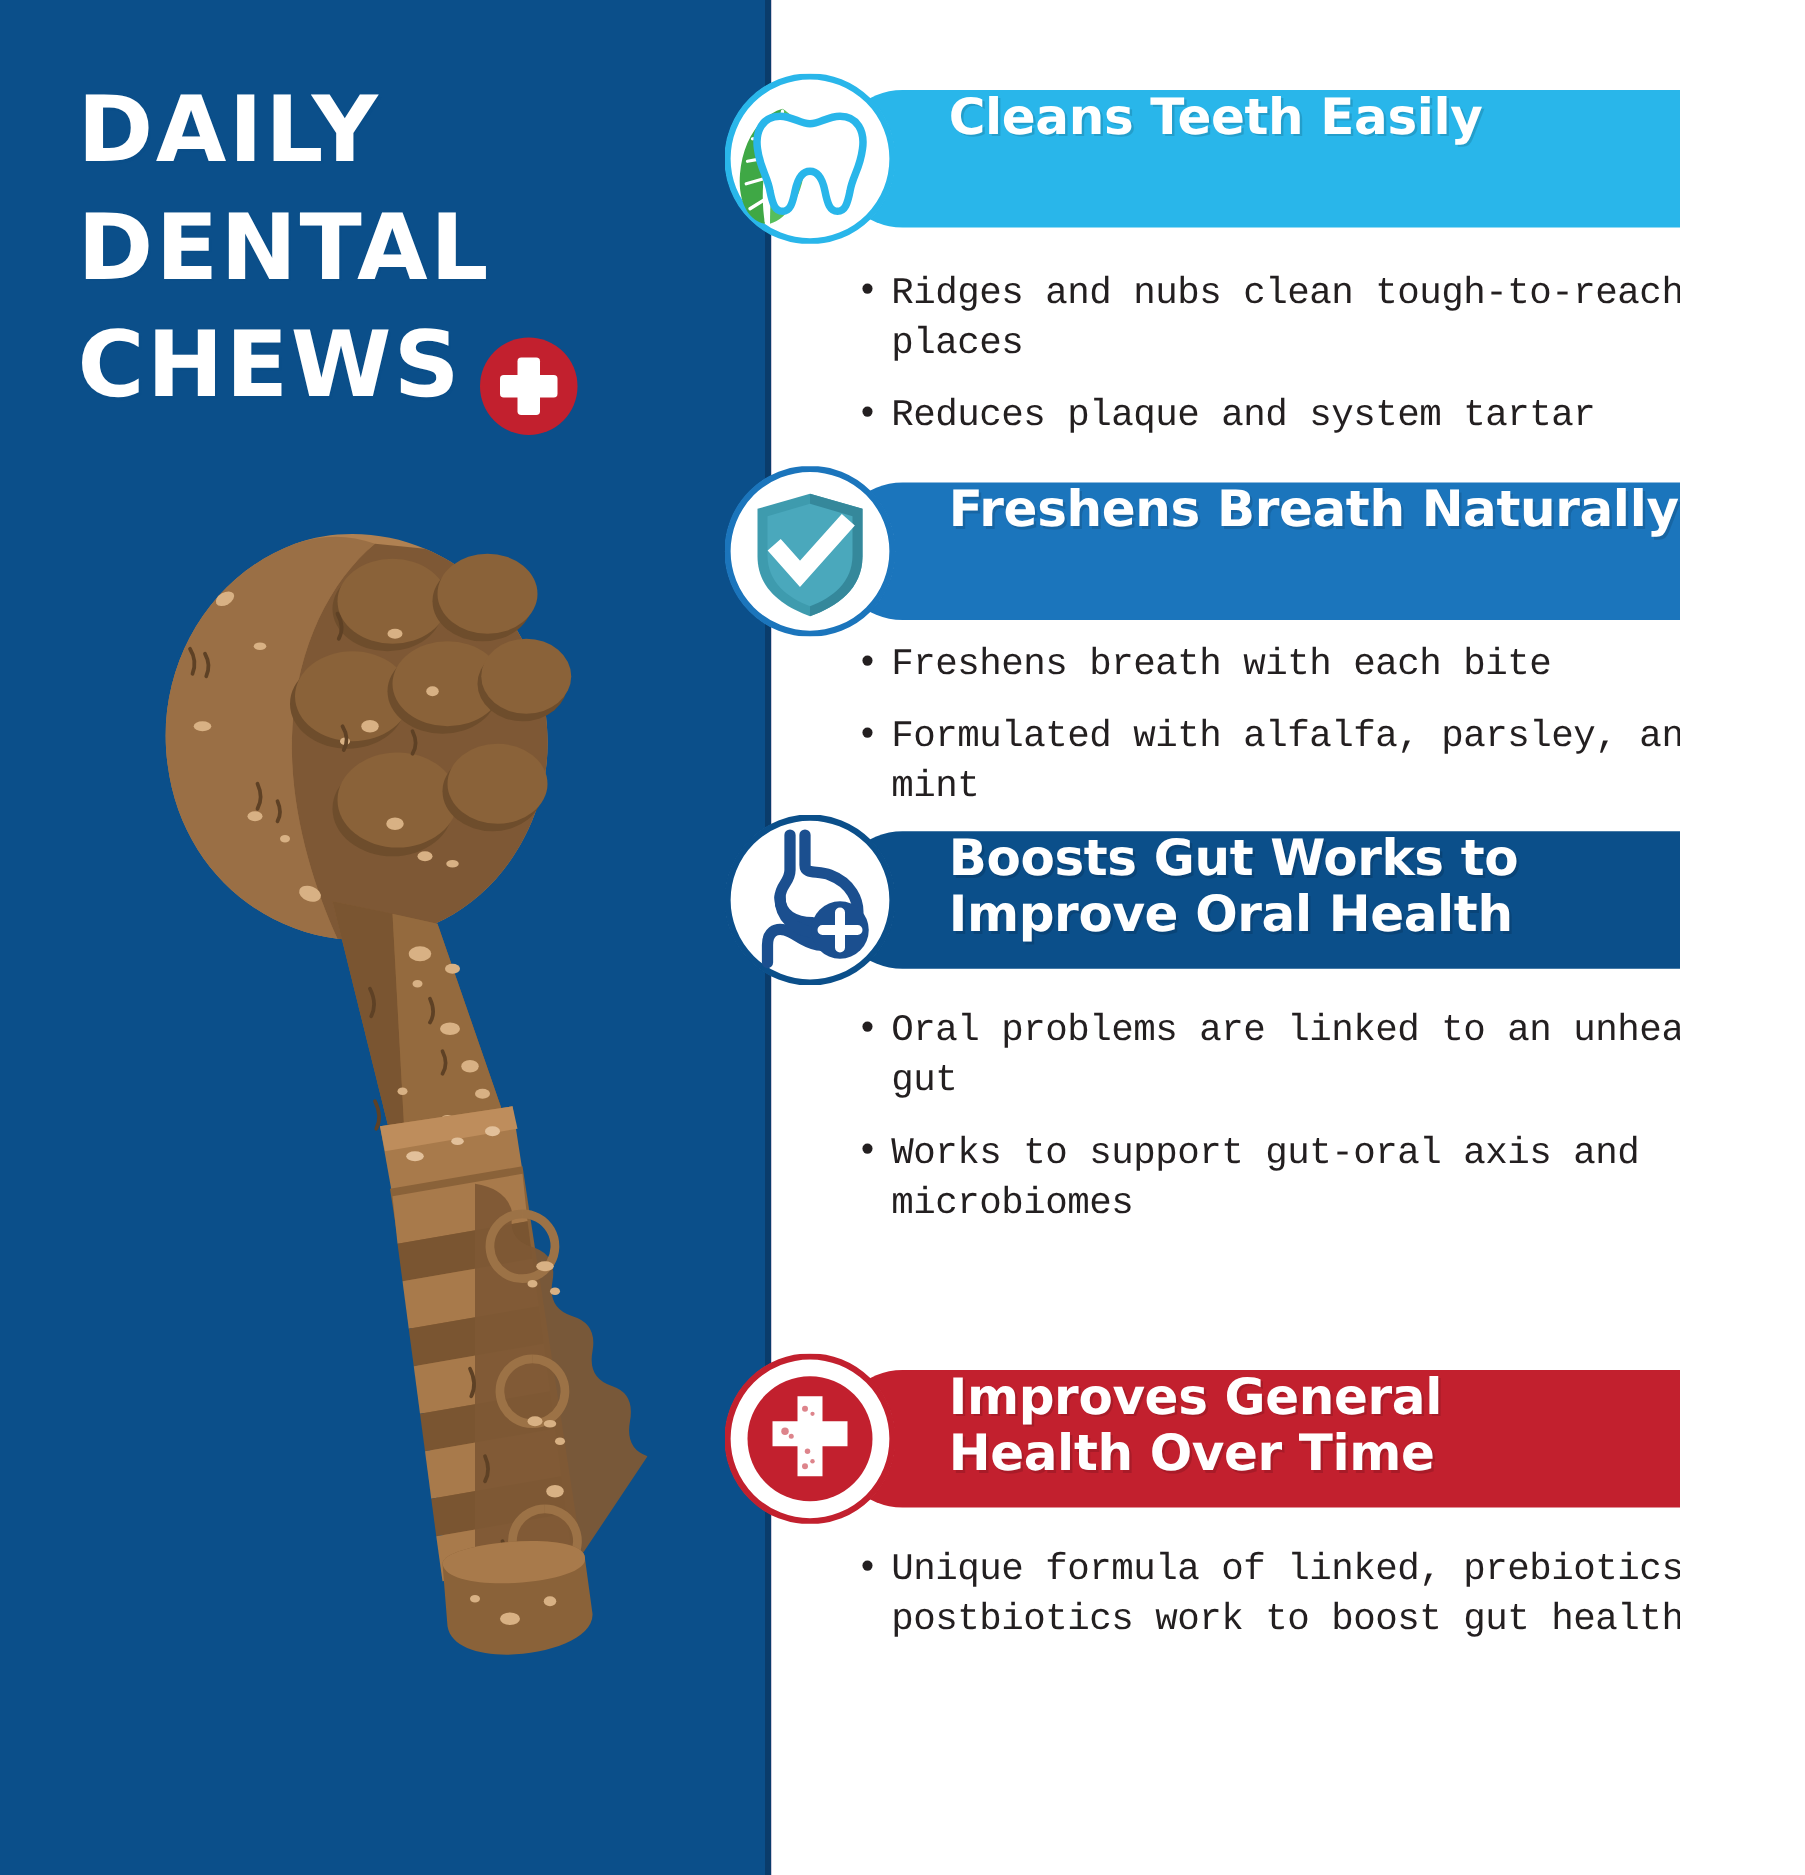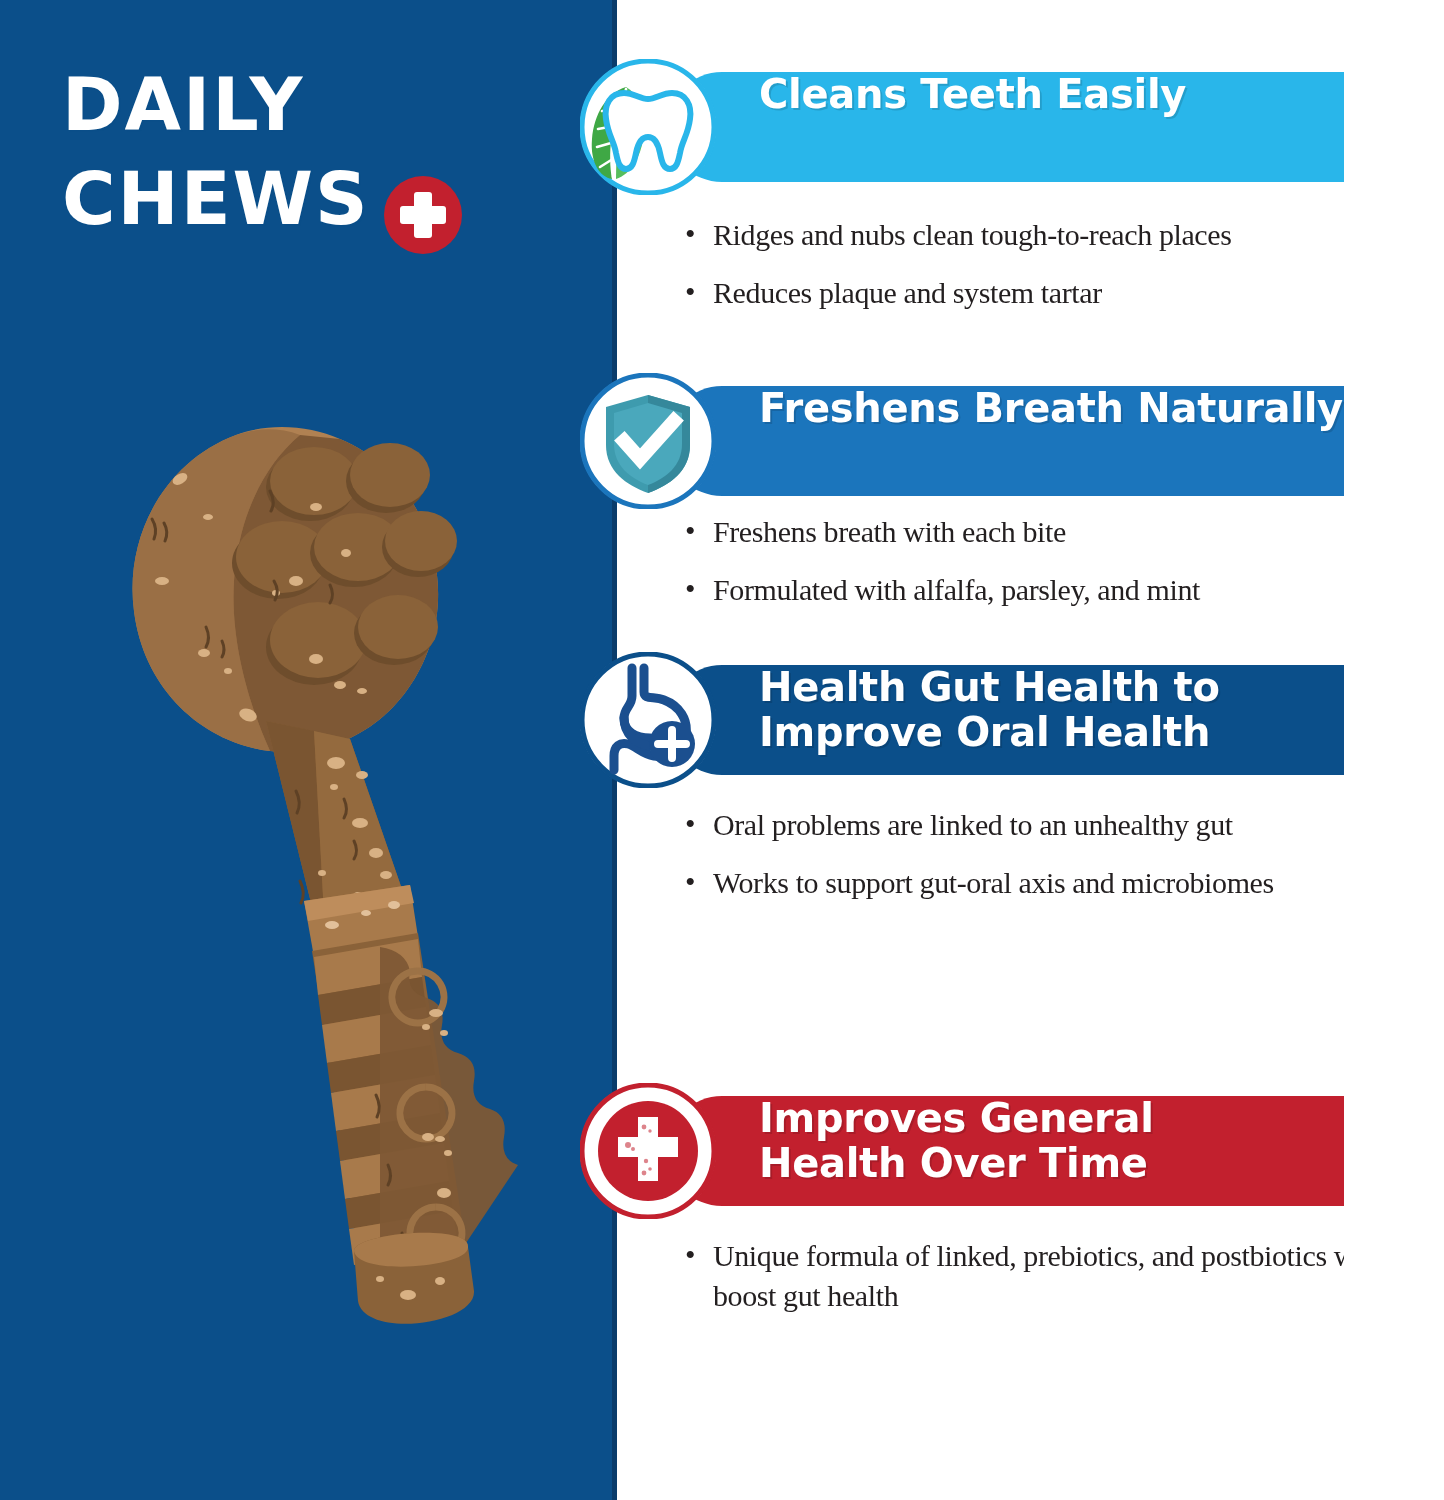--- a/index.html
+++ b/index.html
@@ -141,21 +141,21 @@
     position: absolute;
     left: 68px;
     width: 760px;
     list-style: none;
     margin: 0;
     padding: 0;
   }
   .bullets li {
     position: relative;
     color: #231F20;
-    font-family: Liberation Serif, serif;
+    font-family: Liberation Mono, monospace;
     font-size: 30px;
     line-height: 40px;
     padding-left: 28px;
     margin-bottom: 18px;
     letter-spacing: -0.4px;
   }
   .bullets li::before {
     content: "\2022";
     position: absolute;
     left: 0; top: -1px;
@@ -166,20 +166,21 @@
 </head>
 <body>
 
 <div id="page">
 
   <div class="left-panel"></div>
   <div class="left-panel-edge"></div>
 
   <div class="title-block">
     <div class="title-line">DAILY</div>
+    <div class="title-line">DENTAL</div>
     <div class="title-line row3">
       <span>CHEWS</span>
       <span class="title-cross-badge"></span>
     </div>
   </div>
 
   <div class="chew-wrap">
     <svg width="400" height="980" viewBox="0 0 400 980" xmlns="http://www.w3.org/2000/svg">
       <defs>
         <clipPath id="headClip">
@@ -400,21 +401,21 @@
               <path d="M64 16 L64 40 C64 48 74 44 84 48 C100 54 108 68 106 82
                        C104 98 88 106 74 104 C62 102 56 94 48 92
                        C40 90 34 94 34 104 L34 118"></path>
               <path d="M44 66 C44 82 56 92 70 94"></path>
             </g>
             <circle cx="92" cy="92" r="23" fill="#1B4F8F"></circle>
             <path d="M92 78 L92 106 M78 92 L106 92" stroke="#ffffff" stroke-width="8" stroke-linecap="round"></path>
           </svg>
         </div>
         <div class="pill-title two-line">
-          <span>Health Gut Health to</span><br>
+          <span>Boosts Gut Works to</span><br>
           <span>Improve Oral Health</span>
         </div>
       </div>
       <ul class="bullets" style="top:805px;">
         <li>Oral problems are linked to an unhealthy gut</li>
         <li>Works to support gut-oral axis and microbiomes</li>
       </ul>
     </div>
 
     <div class="section" style="top:0;">

